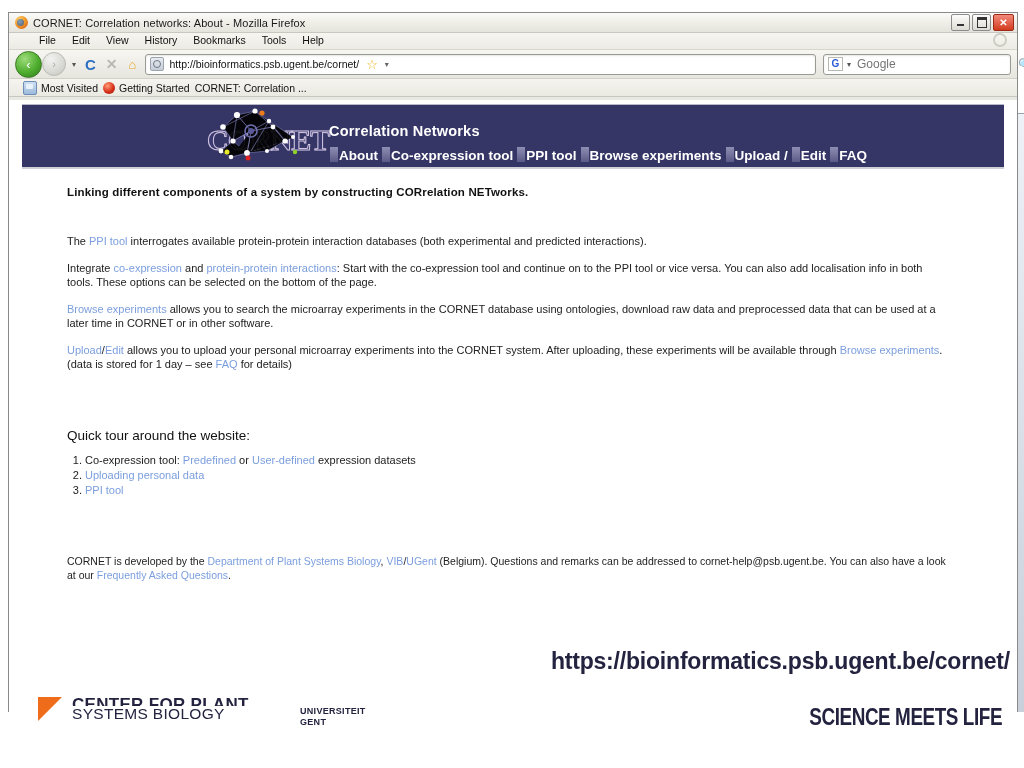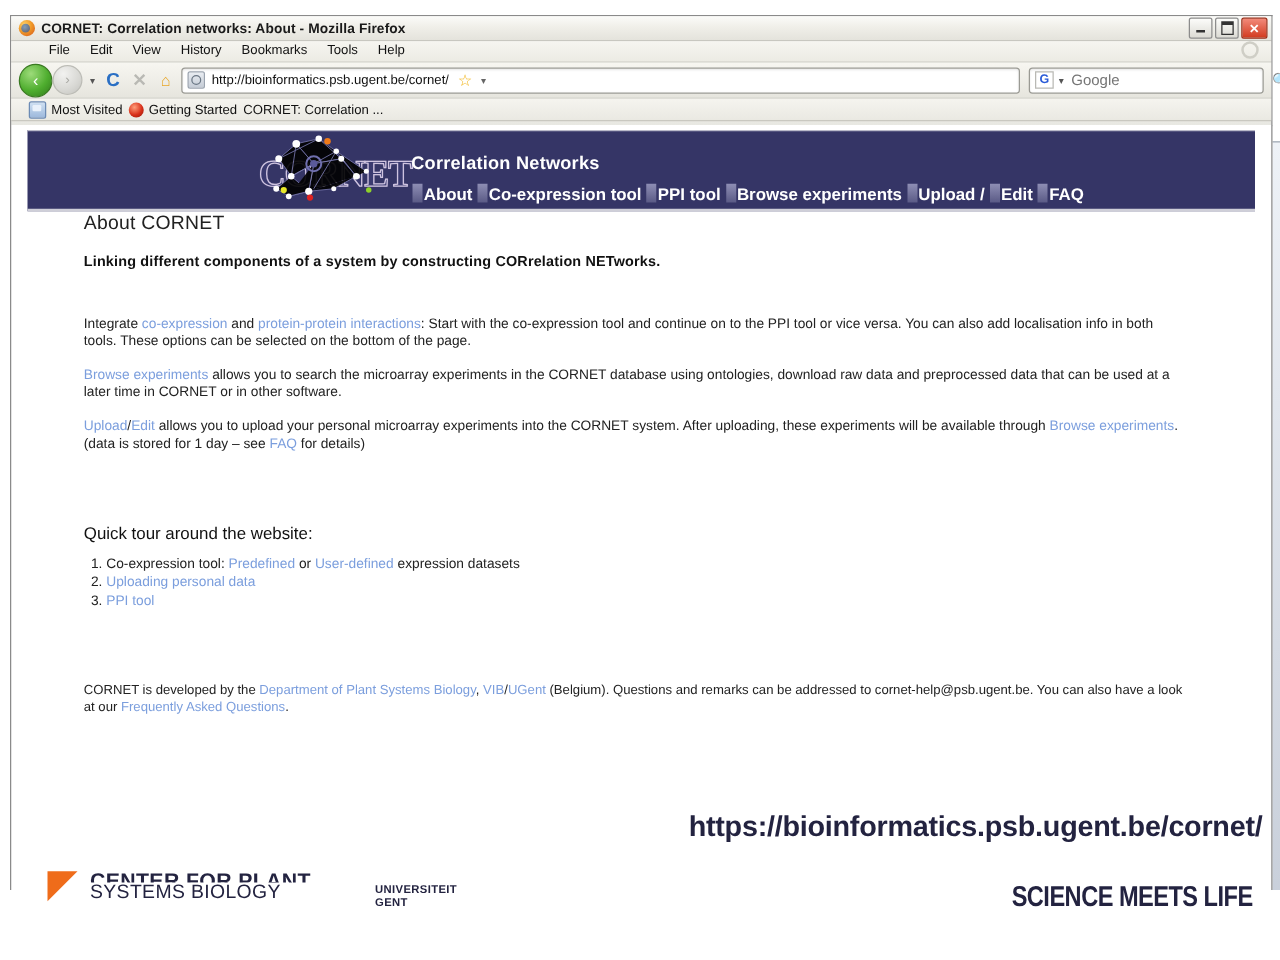--- a/index.html
+++ b/index.html
@@ -30,21 +30,21 @@
     border-radius: 50%;
     background: radial-gradient(circle at 35% 30%, #ffd36b 0%, #f09a28 45%, #d4521a 100%);
     position: relative; flex: none;
   }
   .ff-icon::after {
     content:""; position:absolute; left:2px; top:3px; width:7px; height:7px;
     border-radius:50%; background: radial-gradient(circle at 40% 40%, #5c8fd6, #2a4d88);
     opacity:.75;
   }
   .title-text {
-    font-size: 11px; font-weight: bold; color: #1a1a1a;
+    font-size: 11px; font-weight: normal; color: #1a1a1a;
     letter-spacing: .1px; white-space: nowrap;
   }
   .winbtns { position:absolute; right:3px; top:1px; display:flex; gap:2px; }
   .winbtn {
     width: 17px; height: 15px; border:1px solid #8c8c8c; border-radius:2px;
     background: linear-gradient(#fcfcfa,#dcdbd4);
     display:flex; align-items:center; justify-content:center;
     font-size:8px; color:#333; position:relative;
   }
   .winbtn.close {
@@ -359,25 +359,25 @@
         <a href="#">PPI tool</a>
         <a href="#">Browse experiments</a>
         <a href="#">Upload /</a>
         <a href="#">Edit</a>
         <a href="#">FAQ</a>
       </nav>
     </div>
 
     <div class="content">
       <div class="c-inner">
-        <h1 class="about">About CORNET</h1>
         <p class="tagline">Linking different components of a system by constructing CORrelation NETworks.</p>
 
         <div style="height:36px"></div>
         <div id="paras">
+            <p class="para"><span>The </span><a class="lnk" href="#">PPI tool</a><span> interrogates available protein-protein interaction databases (both experimental and predicted interactions).</span></p>
             <p class="para"><span>Integrate </span><a class="lnk" href="#">co-expression</a><span> and </span><a class="lnk" href="#">protein-protein interactions</a><span>: Start with the co-expression tool and continue on to the PPI tool or vice versa. You can also add localisation info in both tools. These options can be selected on the bottom of the page.</span></p>
             <p class="para"><a class="lnk" href="#">Browse experiments</a><span> allows you to search the microarray experiments in the CORNET database using ontologies, download raw data and preprocessed data that can be used at a later time in CORNET or in other software.</span></p>
             <p class="para"><a class="lnk" href="#">Upload</a><span>/</span><a class="lnk" href="#">Edit</a><span> allows you to upload your personal microarray experiments into the CORNET system. After uploading, these experiments will be available through </span><a class="lnk" href="#">Browse experiments</a><span>. (data is stored for 1 day – see </span><a class="lnk" href="#">FAQ</a><span> for details)</span></p>
           </div>
 
         <div style="height:44px"></div>
         <h2 class="quick">Quick tour around the website:</h2>
         <ol class="tour" id="tour">
             <li><span>Co-expression tool: </span><a class="lnk" href="#">Predefined</a><span> or </span><a class="lnk" href="#">User-defined</a><span> expression datasets</span></li>
             <li><a class="lnk" href="#">Uploading personal data</a></li>

